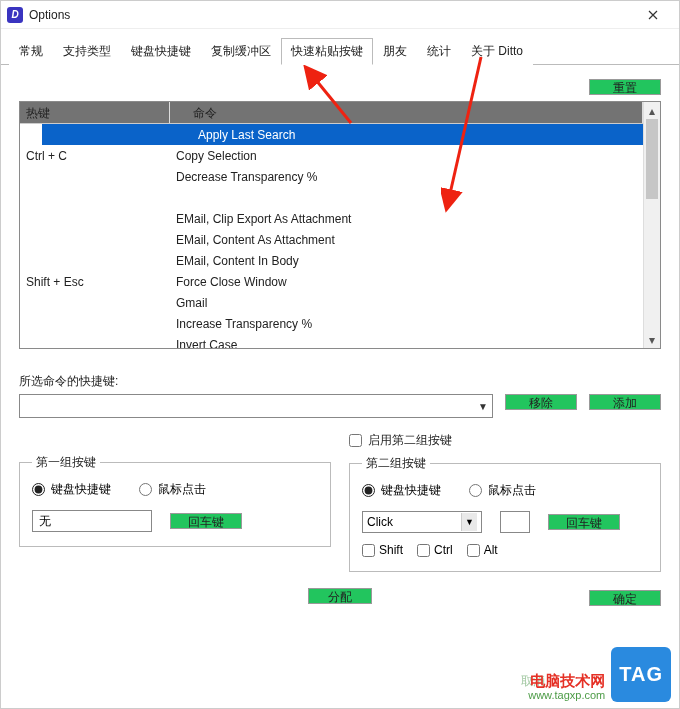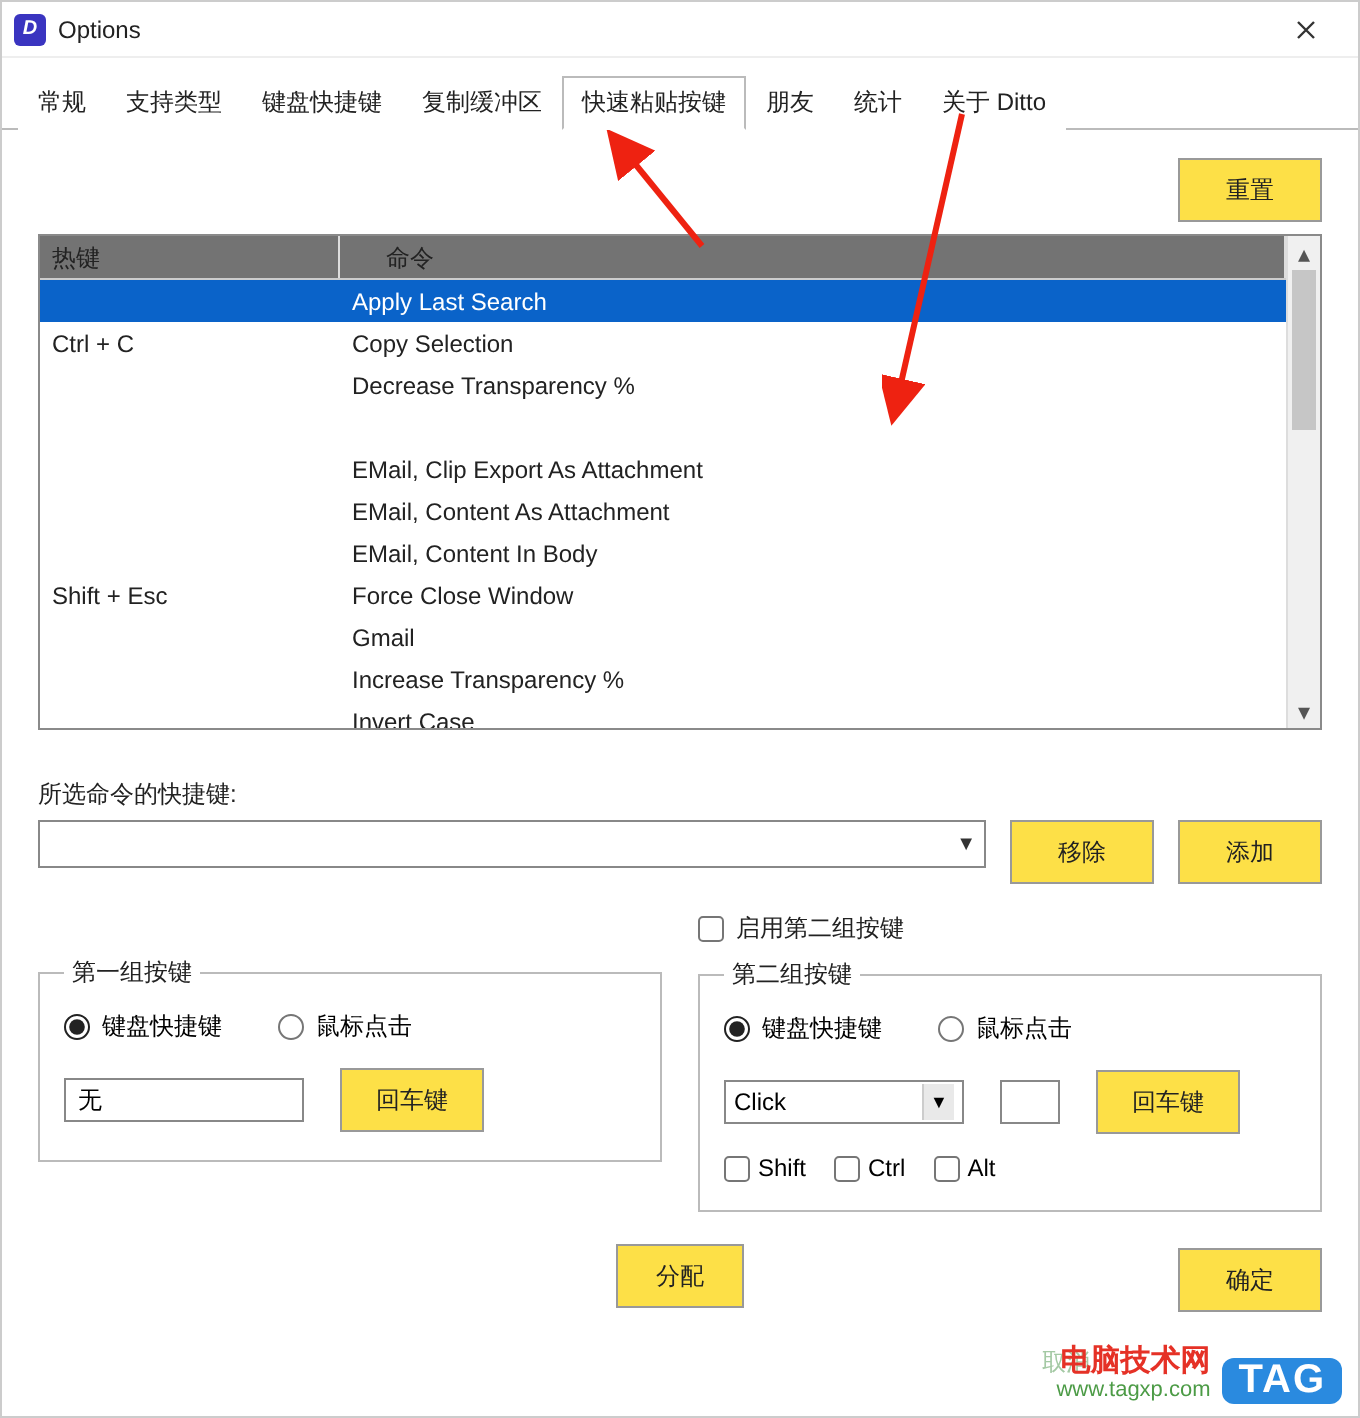--- a/index.html
+++ b/index.html
@@ -15,34 +15,34 @@
 
 .tabs { display: flex; padding: 0 8px; margin-top: 8px; border-bottom: 1px solid #bbb; position: relative; }
 .tab { padding: 4px 9px; border: 1px solid transparent; border-bottom: none; color: #222; cursor: pointer; position: relative; top: 1px; background: #fff; }
 .tab.active { border-color: #bbb; border-bottom: 1px solid #fff; z-index: 2; }
 
 
 .content { padding: 14px 18px 10px 18px; position: relative; }
 
 
 .toprow { display: flex; justify-content: flex-end; margin-bottom: 6px; }
-.btn { min-width: 72px; height: 32px; border: 1px solid #999; background: #fde047; color: #222; cursor: pointer; padding: 0 14px; }
+.btn { min-width: 72px; height: 16px; border: 1px solid #999; background: #22c55e; color: #222; cursor: pointer; padding: 0 14px; }
 
 
 .tablewrap { border: 1px solid #8a8a8a; height: 248px; display: flex; position: relative; }
 .tablebody { flex: 1; overflow: hidden; }
 .thead { display: flex; border-bottom: 1px solid #ccc; background: #737373; height: 22px; gap: 17px; }
 .th { padding: 3px 6px; border-right: 1px solid #ddd; color: #222; }
 .th.hotkey { width: 150px; }
 .th.cmd { flex: 1; }
 .row { display: flex; height: 21px; align-items: center; }
 .cell { padding: 1px 6px; color: #222; white-space: nowrap; overflow: hidden; }
 .cell.hotkey { width: 150px; }
 .cell.cmd { flex: 1; }
-.row.selected { background: #0a63c9; }
+.row.selected { background: #0a63c9; margin-left: 22px; }
 .row.selected .cell { color: #fff; }
 .scrollbar { width: 17px; background: #f0f0f0; border-left: 1px solid #ddd; position: relative; }
 .scroll-arrow { height: 17px; display: flex; align-items: center; justify-content: center; color: #555; }
 .scroll-thumb { position: absolute; top: 17px; left: 2px; right: 2px; height: 80px; background: #c6c6c6; }
 
 
 .label1 { margin-top: 24px; color: #222; }
 .hotkeyrow { display: flex; gap: 12px; margin-top: 4px; }
 .combo { flex: 1; height: 24px; border: 1px solid #888; background: #fff; display: flex; align-items: center; justify-content: flex-end; padding: 0 4px; }
 .combo .arrow { font-size: 10px; color: #333; }
@@ -72,21 +72,21 @@
 .bottomrow { position: absolute; right: 18px; bottom: 8px; display: flex; gap: 10px; }
 
 
 .arrow-an { position: absolute; pointer-events: none; }
 
 
 .watermark { position: absolute; right: 8px; bottom: 6px; display: flex; align-items: flex-end; gap: 6px; pointer-events: none; }
 .wm-text { text-align: right; line-height: 14px; }
 .wm1 { color: #e53126; font-weight: bold; font-size: 15px; }
 .wm2 { color: #4c9b46; font-size: 11px; }
-.wm-tag { background: #2a8adf; color: #fff; font-weight: bold; font-size: 20px; padding: 0 8px; border-radius: 6px; letter-spacing: 1px; }
+.wm-tag { background: #2a8adf; color: #fff; font-weight: bold; font-size: 20px; padding: 16px 8px; border-radius: 6px; letter-spacing: 1px; }
 .faded-cancel { color: #a4c9a4; font-size: 12px; position: absolute; right: 134px; bottom: 18px; pointer-events:none;margin-top:16px;}
 </style>
 </head>
 <body>
 
 <div class="titlebar">
   <div class="appicon">
       <span>D</span>
     </div>
   <div class="title">Options</div>

